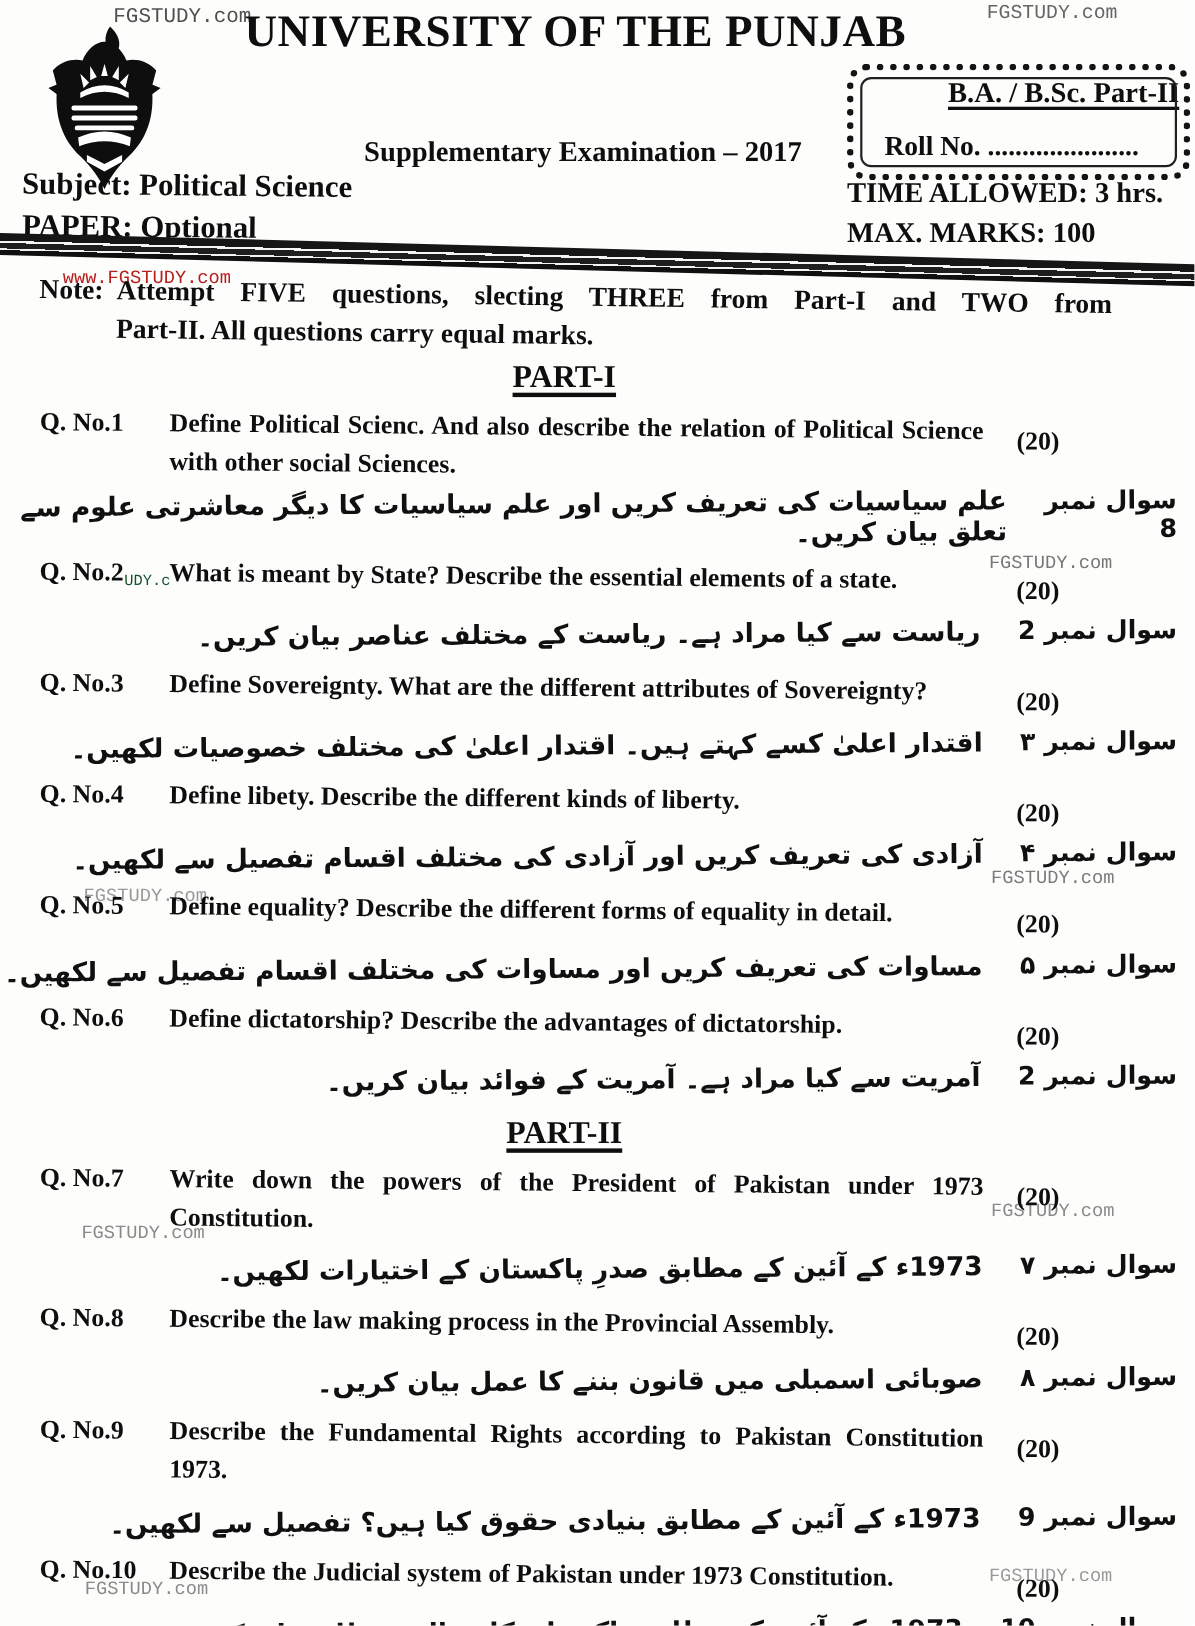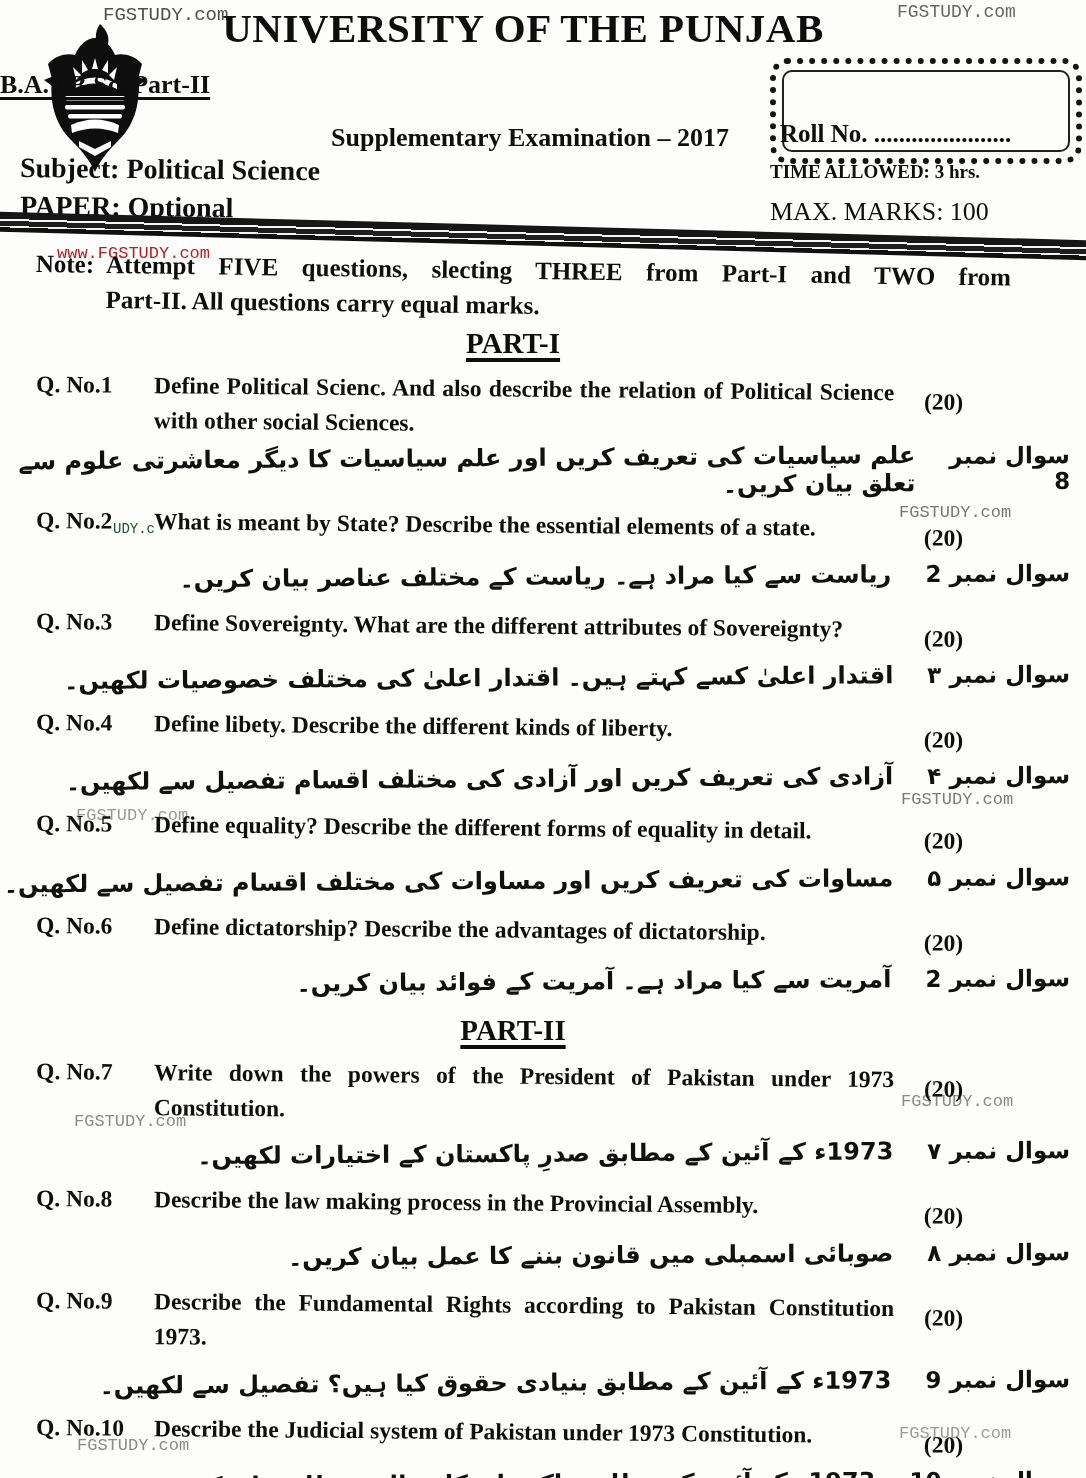--- a/index.html
+++ b/index.html
@@ -18,31 +18,31 @@
   .wm7{left:74px;top:1112px;font-size:17px;color:#8a8a8a;}
   .wm8{left:901px;top:1092px;font-size:17px;color:#8a8a8a;}
   .wm9{left:899px;top:1424px;font-size:17px;color:#9a9a9a;}
   .wm10{left:77px;top:1436px;font-size:17px;color:#8a8a8a;}
 
   
   .header{position:relative;height:212px;}
   .logo{position:absolute;left:36px;top:24px;}
   .uni-title{position:absolute;left:0;right:40px;top:4px;margin:0;text-align:center;
              font-size:41px;font-weight:bold;letter-spacing:.5px;}
-  .prog{position:absolute;left:0;right:14px;top:70px;text-align:left;font-size:26px;font-weight:bold;
+  .prog{position:absolute;left:0;right:14px;top:70px;text-align:right;font-size:26px;font-weight:bold;
         text-decoration:underline;text-decoration-thickness:3px;text-underline-offset:4px;}
   .exam{position:absolute;left:0;right:26px;top:103px;text-align:center;font-size:26px;font-weight:bold;margin-top:20px;}
   .rollbox{position:absolute;left:770px;top:58px;width:300px;height:94px;
            border:6px dotted #141414;border-radius:18px;}
   .rollinner{position:absolute;inset:6px;border:2px solid #202020;border-radius:10px;}
-  .rolltext{position:absolute;left:4px;bottom:10px;font-size:25px;font-weight:bold;white-space:nowrap;}
+  .rolltext{position:absolute;left:28px;bottom:10px;font-size:25px;font-weight:bold;white-space:nowrap;}
   .subject{position:absolute;left:20px;top:152px;font-size:28px;font-weight:bold;transform:rotate(.6deg);transform-origin:left center;}
   .paper{position:absolute;left:20px;top:190px;font-size:28px;font-weight:bold;transform:rotate(.6deg);transform-origin:left center;}
-  .time{position:absolute;left:770px;top:161px;font-size:19px;font-weight:bold;}
-  .maxmarks{position:absolute;left:770px;top:197px;font-size:26px;font-weight:normal;}
+  .time{position:absolute;left:770px;top:161px;font-size:26px;font-weight:bold;}
+  .maxmarks{position:absolute;left:770px;top:197px;font-size:26px;font-weight:bold;}
 
   
   .divider{height:20px;width:1160px;margin-left:-20px;
     background:linear-gradient(#161616 0 7px,#f5f5f5 7px 9px,#1e1e1e 9px 14px,#f2f2f2 14px 15.5px,#101010 15.5px 20px);
     transform:rotate(1.5deg);transform-origin:30px 50%;}
 
   
   .note{display:flex;gap:12px;margin:18px 0 0 36px;width:1006px;font-size:25px;font-weight:bold;
         transform:rotate(.8deg);transform-origin:left top;}
   .note-label{white-space:nowrap;}

